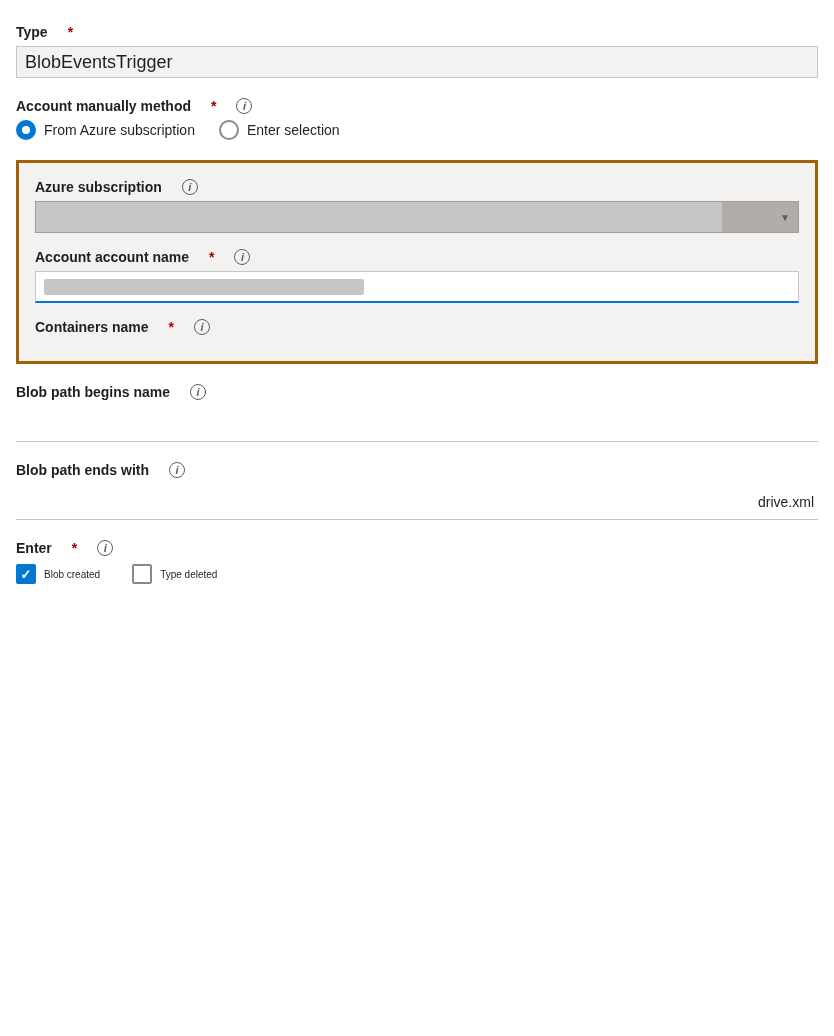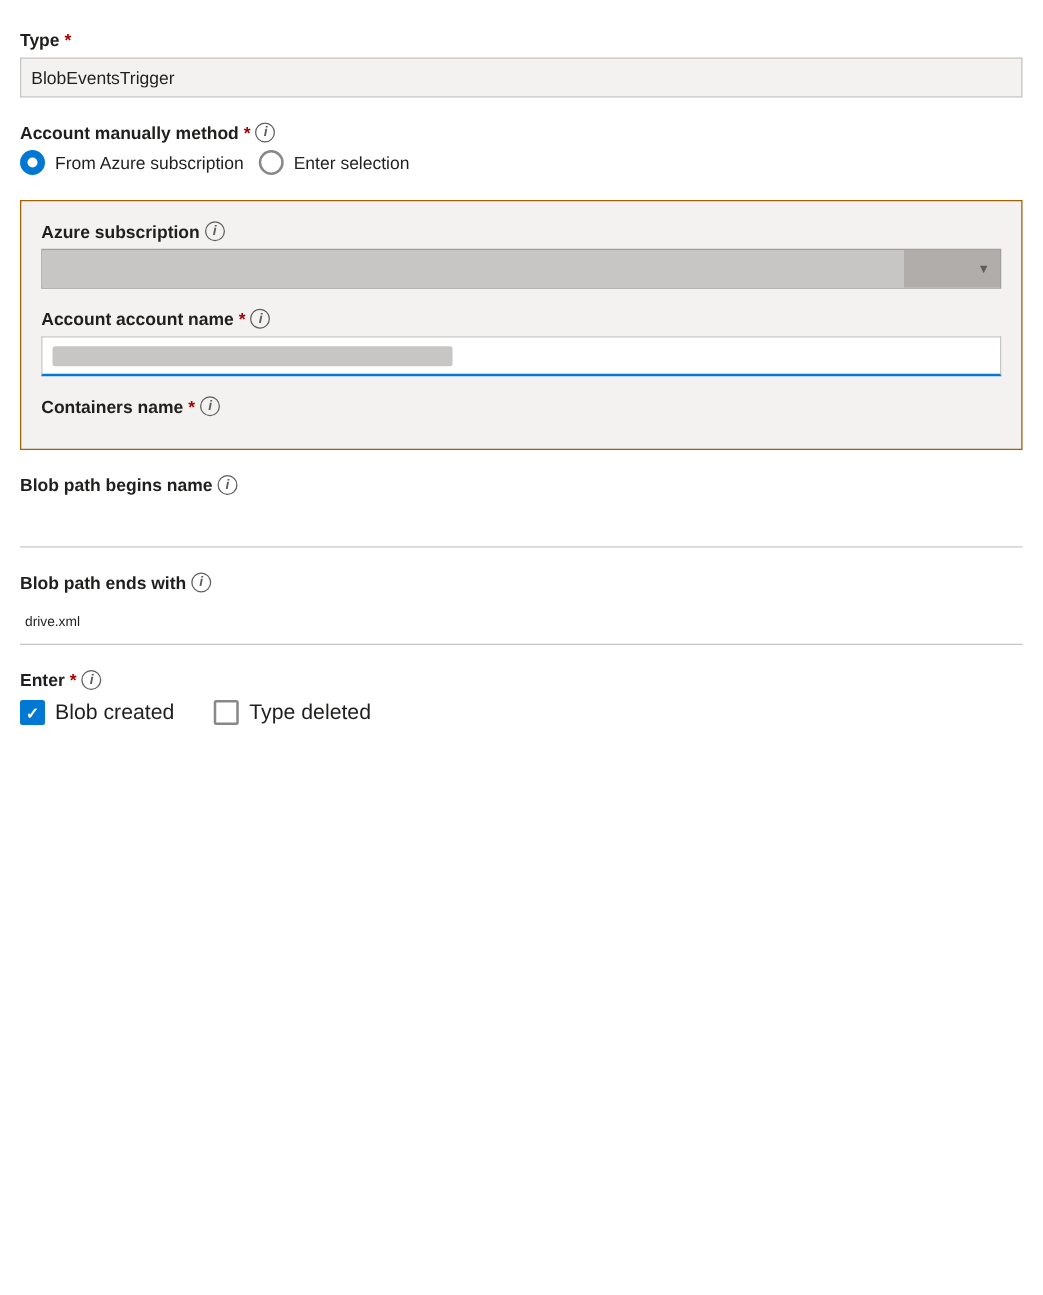--- a/index.html
+++ b/index.html
@@ -22,21 +22,21 @@
       margin-bottom: 20px;
     }
 
     .field-label {
       font-size: 14px;
       font-weight: 600;
       color: #201f1e;
       margin-bottom: 6px;
       display: flex;
       align-items: center;
-      gap: 4px;
+      gap: 20px;
     }
 
     .required-star {
       color: #a80000;
       font-weight: 600;
     }
 
     .info-icon {
       display: inline-flex;
       align-items: center;
@@ -52,35 +52,35 @@
       font-weight: 700;
       line-height: 1;
     }
 
     .text-input {
       width: 100%;
       height: 32px;
       border: 1px solid #8a8886;
       background: #f3f2f1;
       padding: 0 8px;
-      font-size: 14px;
+      font-size: 18px;
       color: #201f1e;
       outline: none;
     }
 
     .type-input {
       background: #f3f2f1;
       border: 1px solid #c8c6c4;
       color: #201f1e;
     }
 
     .radio-group {
       display: flex;
       align-items: center;
-      gap: 12px;
+      gap: 24px;
       margin-top: 4px;
     }
 
     .radio-option {
       display: flex;
       align-items: center;
       gap: 8px;
       cursor: pointer;
     }
 
@@ -112,21 +112,21 @@
       background: #ffffff;
     }
 
     .radio-label {
       font-size: 14px;
       color: #201f1e;
     }
 
     .section-box {
       background: #f3f2f1;
-      border: 1px solid #a16207;
+      border: 3px solid #a16207;
       padding: 16px 16px 20px 16px;
       margin-bottom: 20px;
     }
 
     .section-field {
       margin-bottom: 16px;
     }
 
     .section-field:last-child {
       margin-bottom: 0;
@@ -191,23 +191,24 @@
       border-bottom: 1px solid #8a8886;
     }
 
     .blob-path-input {
       width: 100%;
       height: 36px;
       border: none;
       border-bottom: 1px solid #c8c6c4;
       background: #ffffff;
       padding: 0 4px;
-      font-size: 11px;
+      font-size: 14px;
       color: #201f1e;
       outline: none;
+      text-align: right;
     }
 
     .checkbox-group {
       display: flex;
       align-items: center;
       gap: 32px;
       margin-top: 8px;
     }
 
     .checkbox-option {
@@ -236,21 +237,21 @@
       font-weight: 700;
       line-height: 1;
     }
 
     .checkbox-box.unchecked {
       background: #ffffff;
       border: 2px solid #8a8886;
     }
 
     .checkbox-label {
-      font-size: 17px;
+      font-size: 10px;
       color: #201f1e;
     }
   </style>
 </head>
 <body>
 
 <div class="field-group">
   <div class="field-label">
     <span>Type</span>
     <span class="required-star">*</span>

